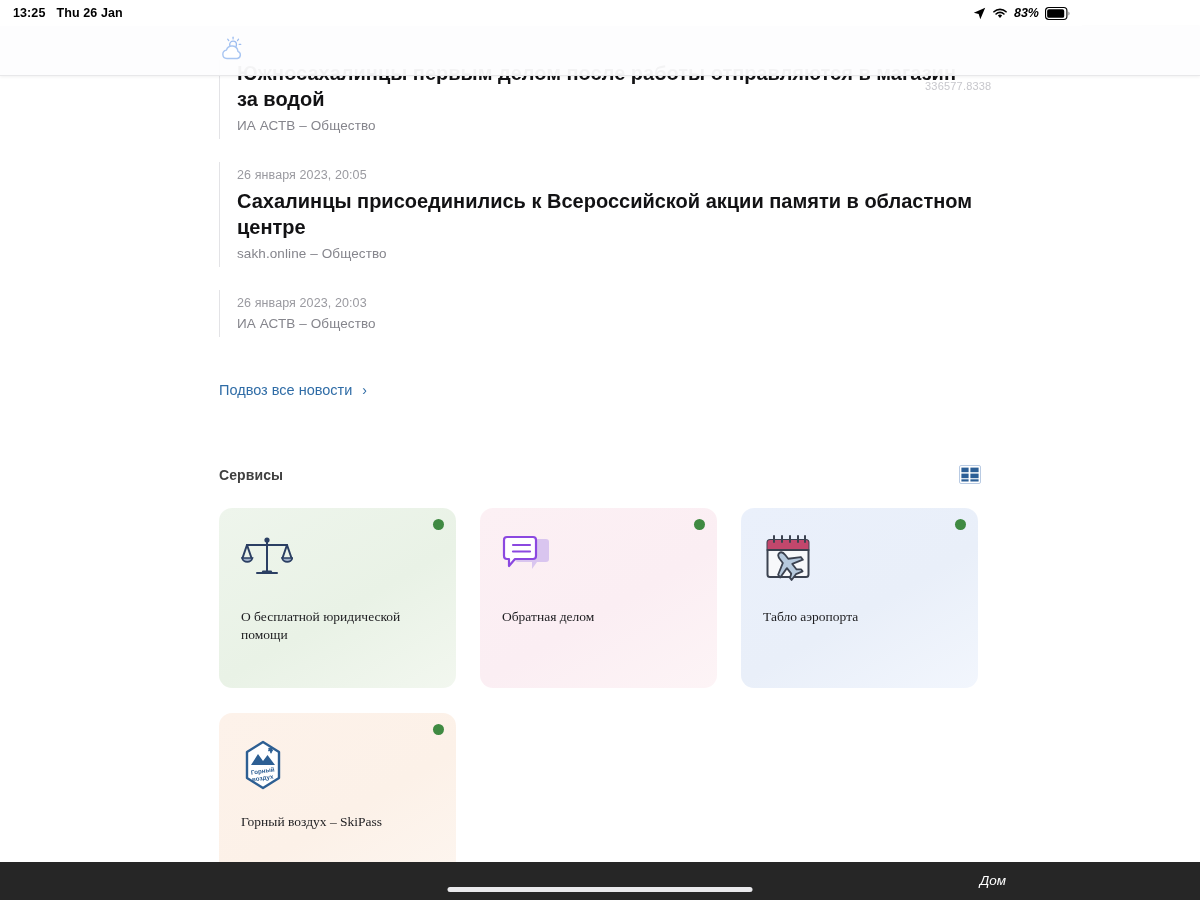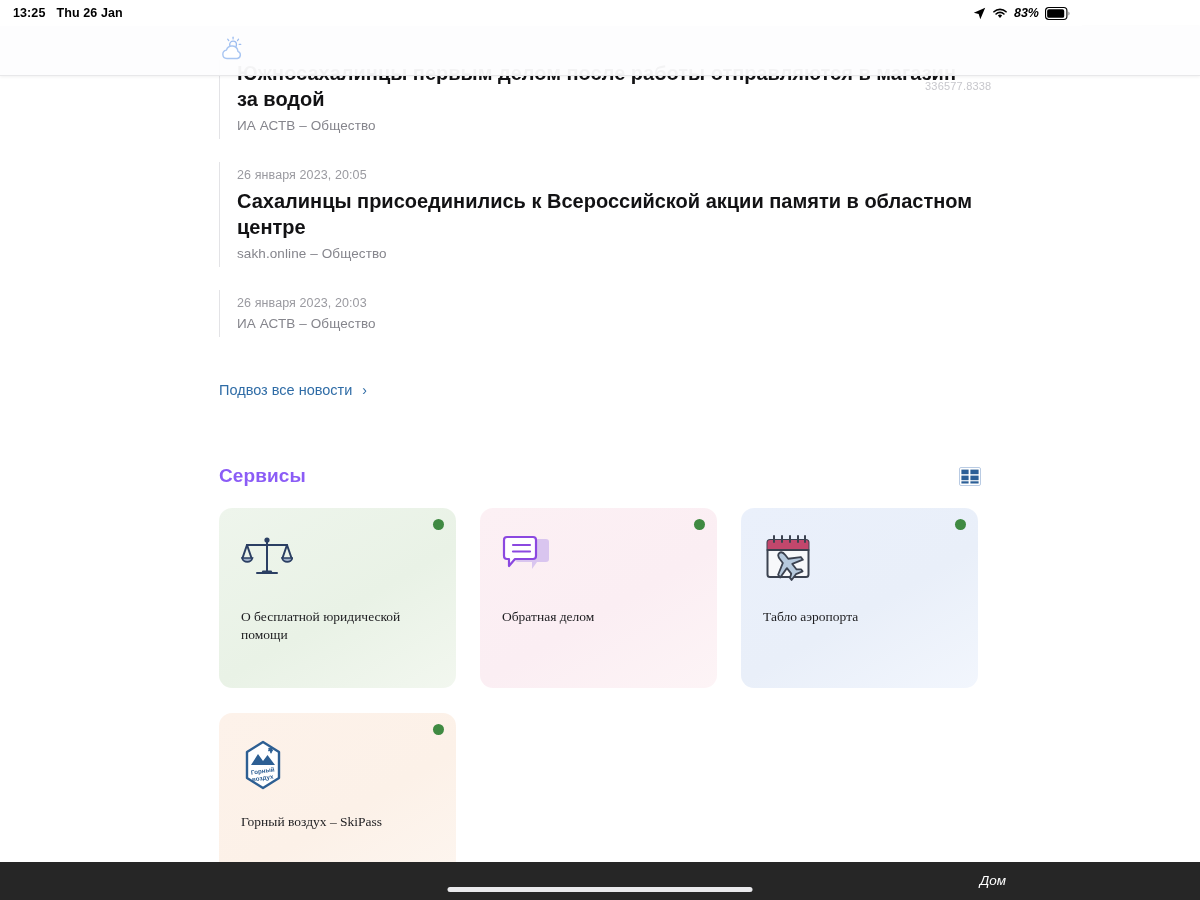--- a/index.html
+++ b/index.html
@@ -77,21 +77,21 @@
     font-size:14.5px; color:#2f6ca6; font-weight:500; cursor:pointer;
   }
   .read-all .chev { font-size:14px; color:#2f6ca6; line-height:1; }
 
   
   .services-head {
     position:absolute; left:219px; top:405px; width:762px;
     display:flex; align-items:center; justify-content:space-between;
   }
   .services-title {
-    font-size:19px; font-weight:bold; color:#8b5cf6; letter-spacing:0.1px;
+    font-size:14px; font-weight:bold; color:#404040; letter-spacing:0.1px;
   }
   .layout-toggle {
     width:22px; height:19px; display:flex; align-items:center; justify-content:center;
     cursor:pointer;
   }
 
   .cards {
     position:absolute; left:219px; top:448px;
     width:765px;
     display:flex; flex-wrap:wrap; gap:25px 24px;

